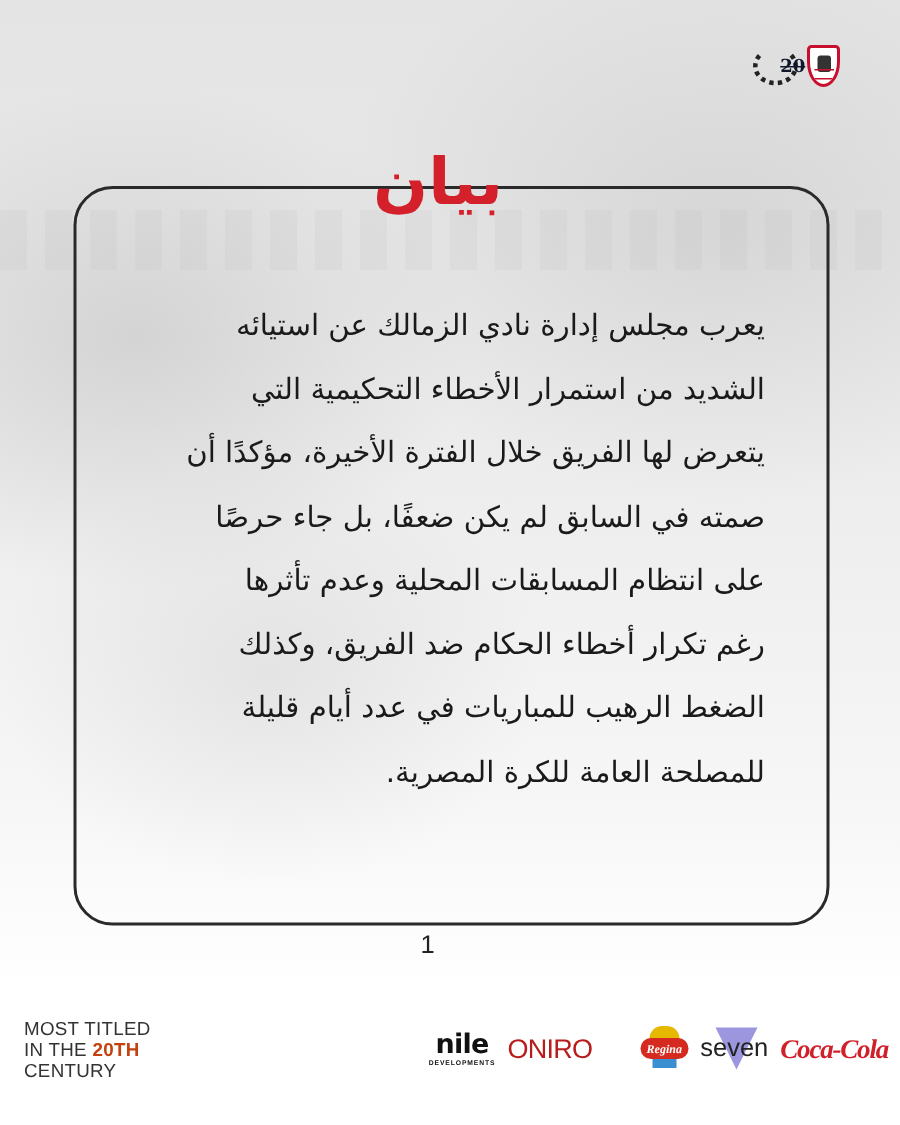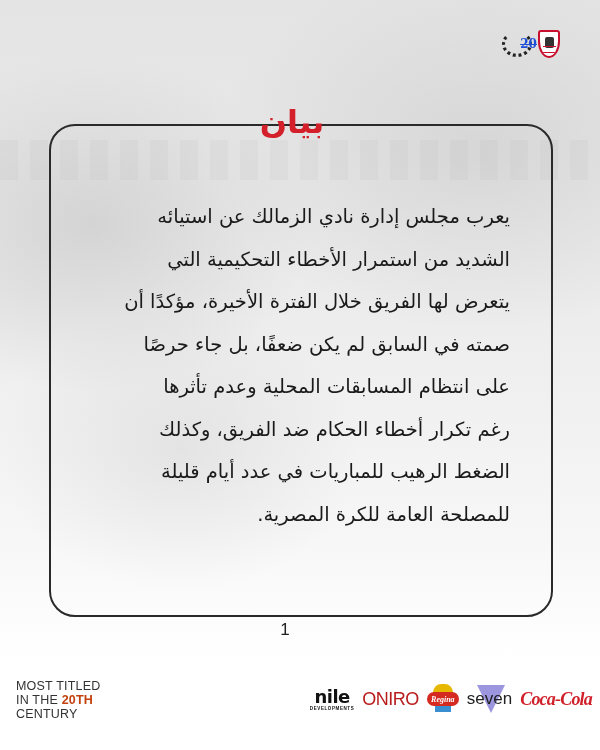--- a/index.html
+++ b/index.html
@@ -30,21 +30,21 @@
       width: 30px; height: 26px; position: relative;
       display: flex; align-items: center; justify-content: center;
     }
     .laurel .ring {
       position: absolute; inset: 0;
       border: 3px dotted #222; border-radius: 50%;
       border-top-color: transparent;
     }
     .laurel .num {
       font-family: "DejaVu Serif", serif; font-weight: bold;
-      font-size: 12px; color: #1d4ed8; position: relative;
+      font-size: 12px; color: #0f172a; position: relative;
       text-decoration: line-through;
       margin-left: 23px;
     }
     .crest {
       width: 22px; height: 28px;
       background: #fff;
       border: 2px solid #c8102e;
       border-radius: 3px 3px 50% 50% / 3px 3px 60% 60%;
       position: relative; overflow: hidden;
     }
@@ -58,21 +58,21 @@
     }
 
     .frame {
       position: absolute; left: 49px; top: 124px; width: 504px; height: 493px;
       border: 2px solid #2a2a2a; border-radius: 26px;
     }
     .title {
       position: absolute; left: 0; right: 16px; top: 92px;
       text-align: center;
       font-family: "DejaVu Sans", sans-serif; font-weight: bold;
-      font-size: 32px; color: #d3202a; line-height: 60px;
+      font-size: 43px; color: #d3202a; line-height: 60px;
       direction: rtl;
     }
     .title span { padding: 0 18px; }
 
     .body-text {
       position: absolute; left: 70px; width: 440px; top: 196px;
       direction: rtl; text-align: justify; text-align-last: right;
       font-family: "DejaVu Sans", sans-serif;
       font-size: 19.5px; line-height: 42.5px; color: #1a1a1a;
     }
@@ -93,21 +93,21 @@
 
     .sponsors {
       position: absolute; right: 8px; top: 682px;
       display: flex; align-items: center; gap: 8px; height: 34px;
     }
     .sp-nile { display: flex; flex-direction: column; align-items: center; }
     .sp-nile .main { font-family: "DejaVu Sans", sans-serif; font-weight: bold; font-size: 18px; color: #111; letter-spacing: -0.5px; line-height: 18px; }
     .sp-nile .sub { font-family: "Liberation Sans", sans-serif; font-weight: bold; font-size: 4.5px; color: #111; letter-spacing: 0.6px; }
     .sp-oniro { font-family: "Liberation Sans", sans-serif; font-weight: normal; font-size: 18px; color: #b91c1c; letter-spacing: -0.5px; }
     .sp-regina {
-      width: 32px; height: 30px; position: relative;
+      width: 32px; height: 30px; position: relative; margin-left: 24px;
     }
     .sp-regina .top { position: absolute; left: 6px; top: 0; width: 20px; height: 10px; background: #e6b800; border-radius: 10px 10px 2px 2px; }
     .sp-regina .badge {
       position: absolute; left: 0; top: 8px; width: 32px; height: 14px; background: #d42a1f; border-radius: 7px;
       font-family: "Liberation Serif", serif; font-style: italic; font-weight: bold; font-size: 8px; color: #fff;
       display: flex; align-items: center; justify-content: center;
     }
     .sp-regina .bot { position: absolute; left: 8px; top: 22px; width: 16px; height: 6px; background: #3a8fd0; }
     .sp-seven { position: relative; display: flex; align-items: center; }
     .sp-seven .tri {

